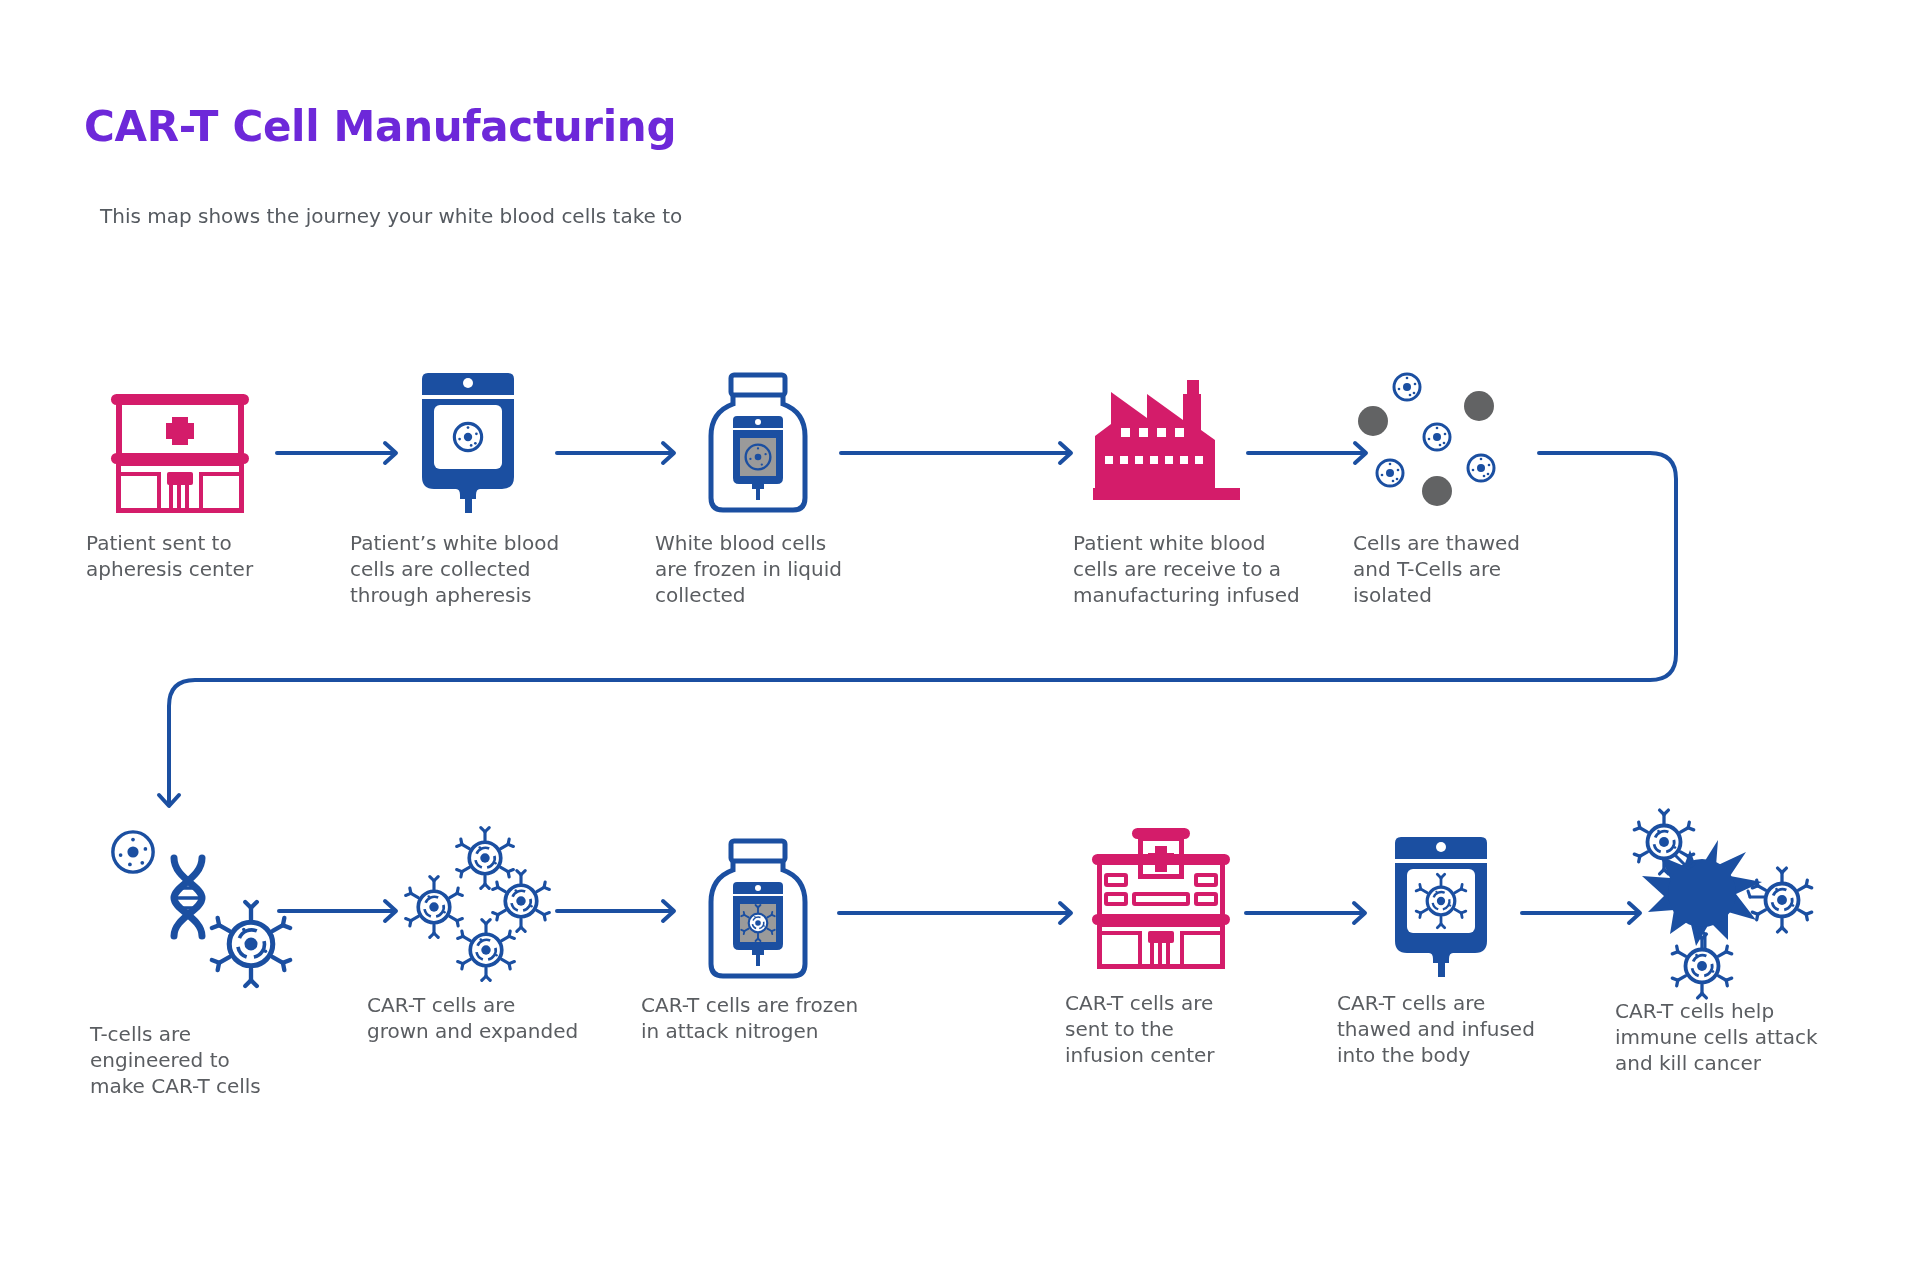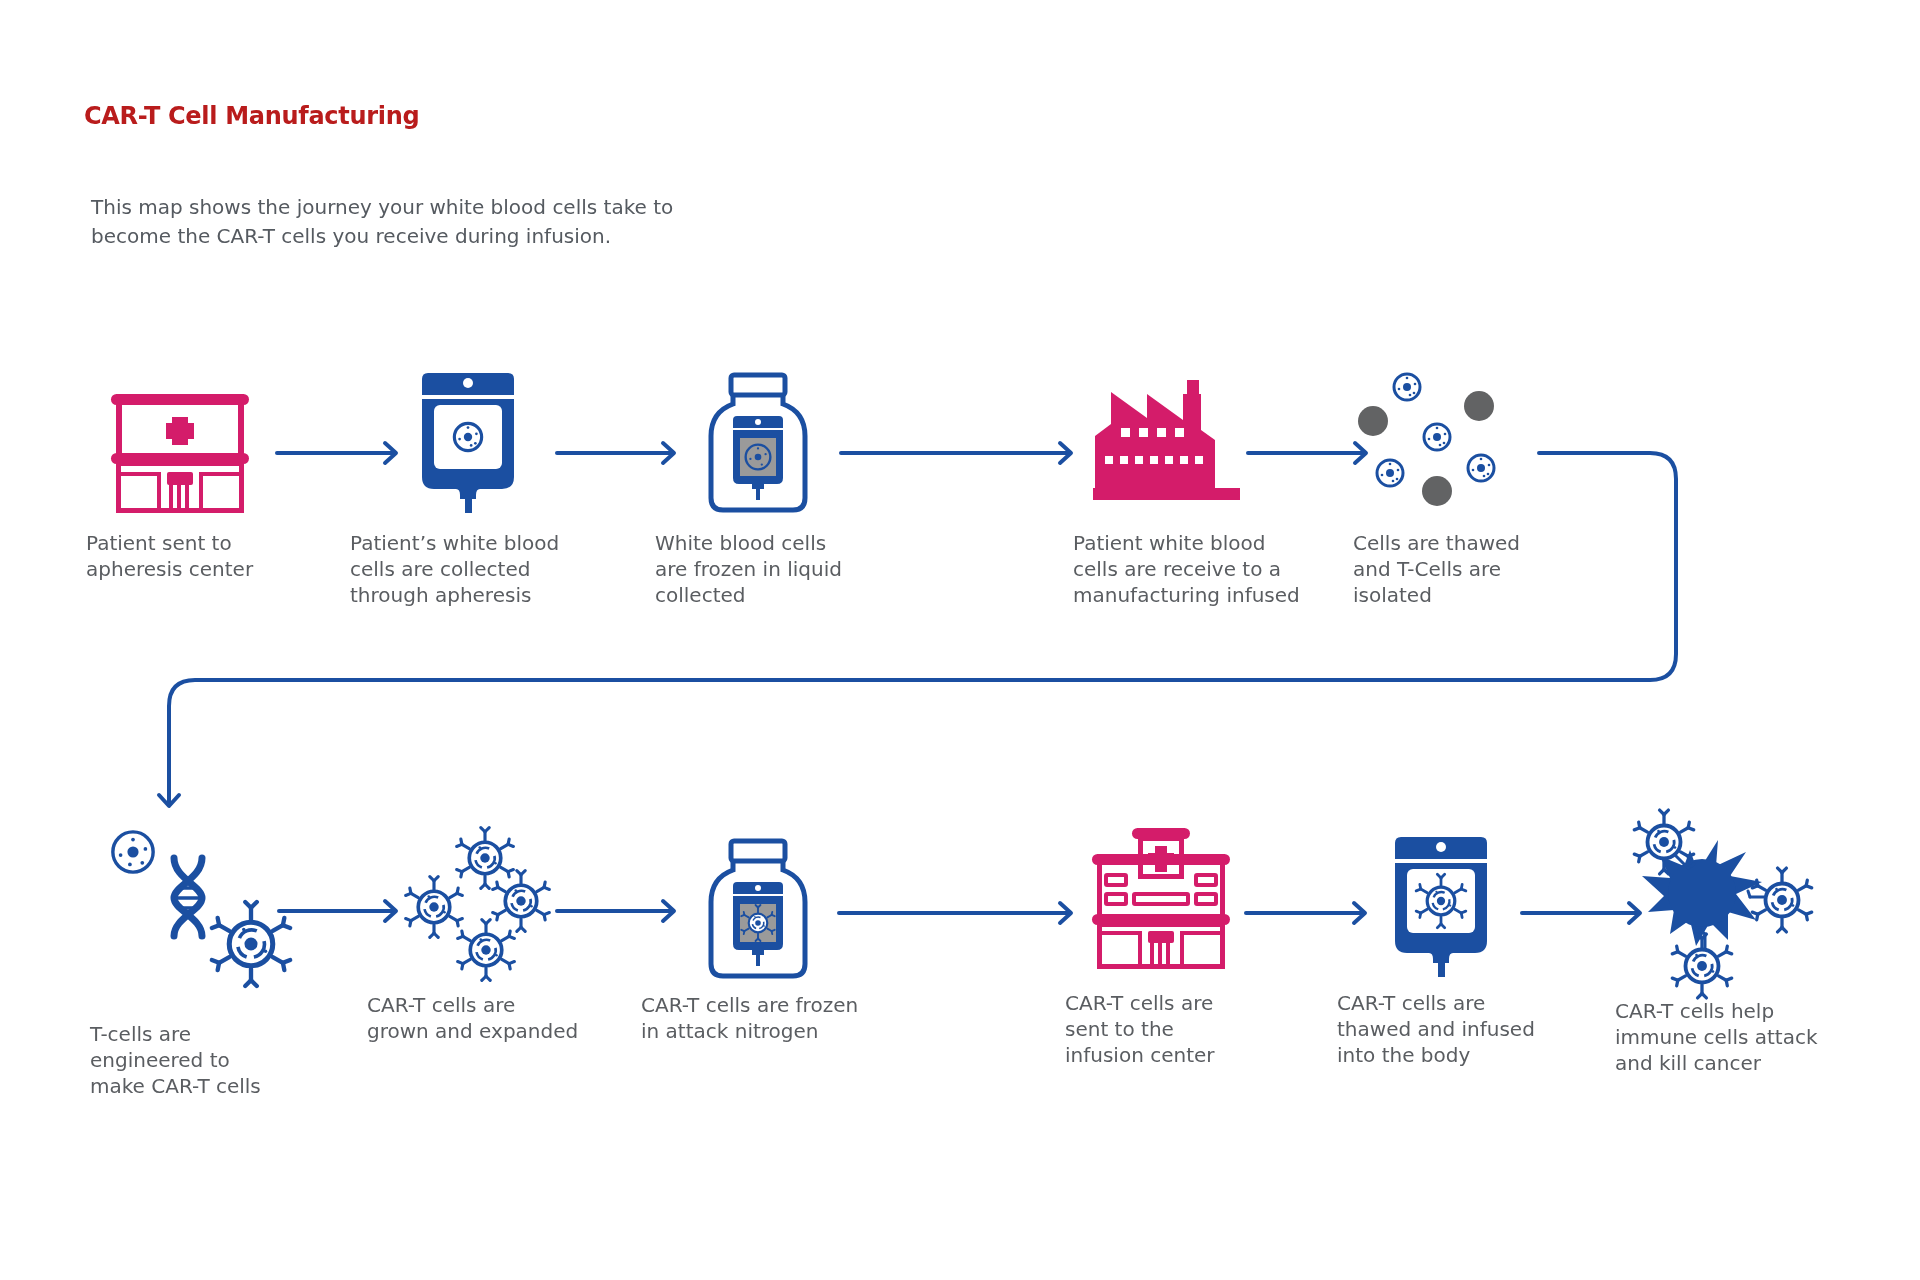--- a/index.html
+++ b/index.html
@@ -1,34 +1,33 @@
 <!DOCTYPE html>
 <html><head>
 <meta charset="utf-8">
 <style>
   html, body { margin: 0; padding: 0; background: #ffffff; }
   body { width: 1920px; height: 1280px; position: relative; overflow: hidden;
          font-family: "DejaVu Sans", "Liberation Sans", sans-serif; }
   .title { position: absolute; left: 84px; top: 102px; margin: 0;
-           font-family: "DejaVu Sans", sans-serif; font-weight: bold; font-size: 24px;
-           color: #b91c1c; letter-spacing: -0.3px; }
-  .subtitle { position: absolute; left: 84px; top: 186px; width: 680px; margin: 7px;
+           font-family: "DejaVu Sans", sans-serif; font-weight: bold; font-size: 42px;
+           color: #6d28d9; letter-spacing: -0.3px; }
+  .subtitle { position: absolute; left: 84px; top: 186px; width: 680px; margin: 16px;
               font-size: 20px; line-height: 29px; color: #555a60; }
   .subtitle span { display: block; white-space: nowrap; }
   svg.canvas { position: absolute; left: 0; top: 0; }
   .caption { position: absolute; font-size: 20px; line-height: 26px; color: #5a5d61; margin: 0; }
   .caption span { display: block; white-space: nowrap; }
 </style>
 </head>
 <body>
 
 <h1 class="title">CAR-T Cell Manufacturing</h1>
 <p class="subtitle">
   <span>This map shows the journey your white blood cells take to</span>
-  <span>become the CAR-T cells you receive during infusion.</span>
 </p>
 
 <svg class="canvas" width="1920" height="1280" viewBox="0 0 1920 1280">
   <defs>
 
     <g id="plainCell">
       <circle cx="0" cy="0" r="13" fill="#fff" stroke="#1b4fa1" stroke-width="3"></circle>
       <circle cx="0" cy="0" r="4" fill="#1b4fa1"></circle>
       <circle cx="0" cy="-9" r="1.3" fill="#1b4fa1"></circle>
       <circle cx="8" cy="-3" r="1.3" fill="#1b4fa1"></circle>

